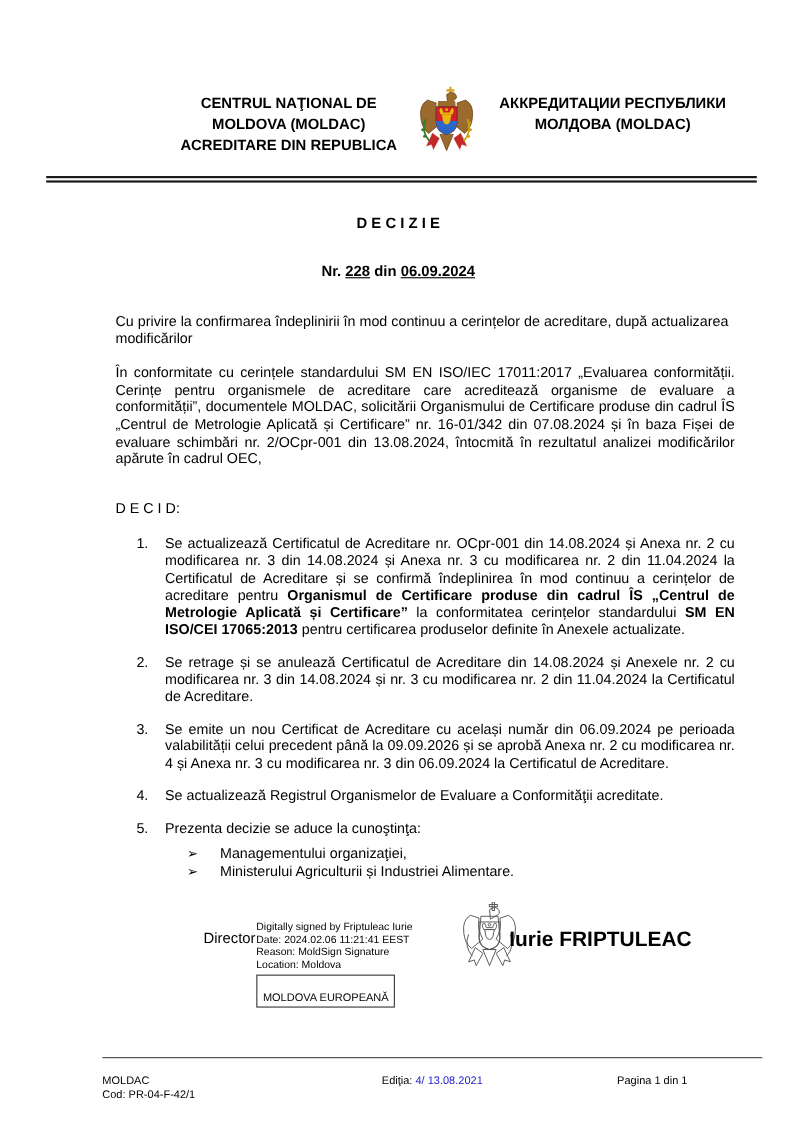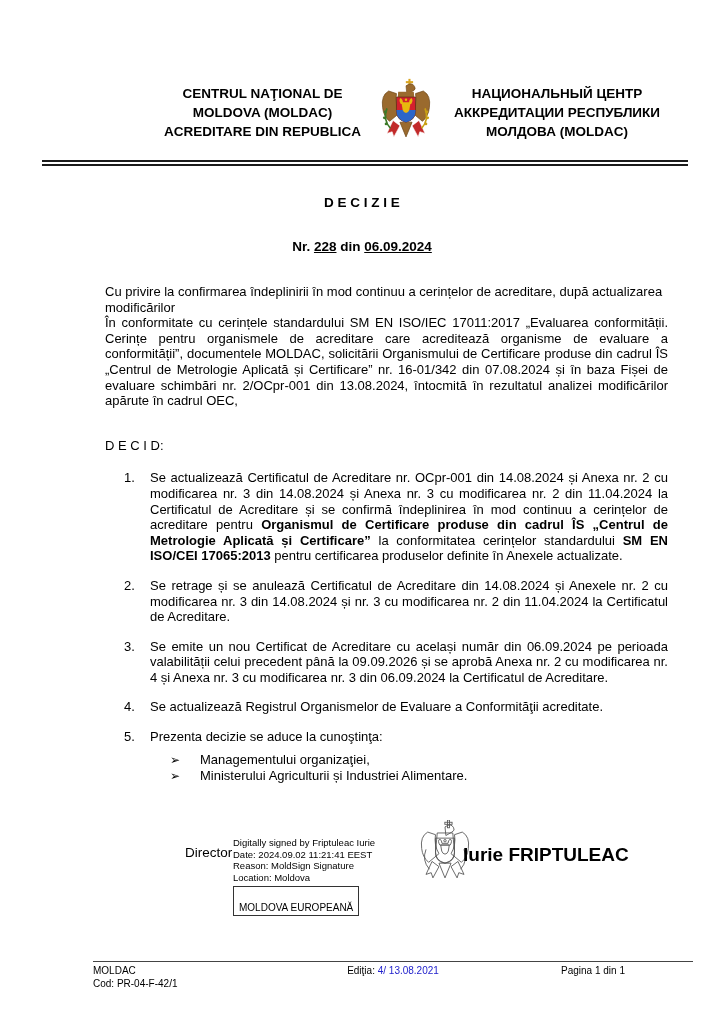--- a/index.html
+++ b/index.html
@@ -16,21 +16,21 @@
   .rule { position:absolute; top:160px; left:42px; width:646px; height:6px;
           border-top:2px solid #1a1a1a; border-bottom:2px solid #1a1a1a; background:#9a9a9a; background-clip:content-box; padding:1px 0; }
 
   
   .doc-title { position:absolute; top:195px; left:0; width:100%; text-align:center; font-weight:bold; font-size:13.5px; }
   .doc-number { position:absolute; top:239px; left:0; width:100%; text-align:center; font-weight:bold; font-size:13.5px; }
   .u { text-decoration:underline; }
 
   
   .content { position:absolute; top:284px; left:105px; width:563px; font-size:13px; line-height:15.6px; }
-  .subject { margin-bottom:0; }
+  .subject { margin-bottom:16px; }
   .preamble { text-align:justify; margin-bottom:29px; }
   .decide-label { margin-bottom:17px; }
   .decision { display:flex; margin-left:19px; margin-bottom:14px; }
   .decision .num { width:26px; flex:0 0 26px; }
   .decision .dtext { flex:1; text-align:justify; }
   .decision.no-just .dtext { text-align:left; }
   .bold { font-weight:bold; }
   .bullets { margin-top:7px; }
   .bullet-row { display:flex; margin-left:20px; line-height:16px; }
   .bullet-row .marker { width:30px; flex:0 0 30px; font-size:12px; }
@@ -38,21 +38,21 @@
   
   .signature { position:absolute; top:818px; left:105px; width:563px; height:105px; }
   .sig-role { position:absolute; left:80px; top:27px; font-weight:normal; font-size:13.5px; }
   .sig-digital { position:absolute; left:128px; top:3px; font-family:Liberation Sans, sans-serif; font-size:9.5px; line-height:11.5px;margin-top:16px; }
   .sig-badge { display:inline-block; margin-top:3px; border:1px solid #333; padding:15px 5px 1px 5px; font-size:10px; }
   .sig-stamp { position:absolute; left:313px; top:2px; width:54px; height:76px; }
   .sig-name { position:absolute; left:358px; top:26px; font-weight:bold; font-size:19px; }
 
   
   .footer { position:absolute; top:961px; left:93px; width:600px; border-top:1px solid #444; font-size:10px; line-height:13px; }
-  .footer-row { display:flex; justify-content:space-between; padding-top:2px; }
+  .footer-row { display:flex; justify-content:space-between; padding-top:2px;margin-top:12px; }
   .footer-left { width:200px; }
   .footer-center { flex:1; text-align:center; }
   .footer-right { width:200px; text-align:center; }
   .edition-value { color:#2222cc; }
 </style>
 </head>
 <body>
 
 <div class="page">
 
@@ -84,21 +84,20 @@
       <circle cx="55" cy="45" r="1.6" fill="#c8a014"></circle>
       <circle cx="53" cy="52" r="1.6" fill="#c8a014"></circle>
       <path d="M19 21 h22 v16 q0 10 -11 13 q-11 -3 -11 -13 z" fill="#d3202e" stroke="#5a2a10" stroke-width="0.8"></path>
       <path d="M19 36 h22 v1 q0 10 -11 13 q-11 -3 -11 -13 z" fill="#2b66c8"></path>
       <path d="M24 29 q-3 -5 0 -7 q2.5 2 2.5 5 h7 q0 -3 2.5 -5 q3 2 0 7 z" fill="#e8b80e"></path>
       <path d="M25 29 h10 l-1.2 7 q-1.3 3.5 -3.8 3.5 q-2.5 0 -3.8 -3.5 z" fill="#e8b80e"></path>
       <circle cx="30" cy="24" r="1.4" fill="#e8b80e"></circle>
     </svg>
 
     <div class="org-block org-ru">
-      <div>НАЦИОНАЛЬНЫЙ ЦЕНТР</div>
       <div>АККРЕДИТАЦИИ РЕСПУБЛИКИ</div>
       <div>МОЛДОВА (MOLDAC)</div>
     </div>
   </div>
 
   <div class="rule"></div>
 
   <div class="doc-title">D E C I Z I E</div>
 
   <div class="doc-number"><span>Nr. </span><span class="u">228</span><span> din </span><span class="u">06.09.2024</span></div>
@@ -148,21 +147,21 @@
       </div>
     </div>
 
   </div>
 
   <div class="signature">
     <div class="sig-role">Director</div>
 
     <div class="sig-digital">
       <div>Digitally signed by Friptuleac Iurie</div>
-      <div>Date: 2024.09.02 11:21:41 EEST</div>
+      <div>Date: 2024.02.06 11:21:41 EEST</div>
       <div>Reason: MoldSign Signature</div>
       <div>Location: Moldova</div>
       <span class="sig-badge">MOLDOVA EUROPEANĂ</span>
     </div>
 
     <svg class="sig-stamp" viewBox="0 0 60 88" xmlns="http://www.w3.org/2000/svg" fill="none" stroke="#555" stroke-width="1">
       <rect x="32.8" y="0" width="2.4" height="9"></rect>
       <rect x="29.8" y="2.6" width="8.4" height="2.4"></rect>
       <path d="M30 8 q7 -5 10 1 q2 3 -2 5 l-7 4 z"></path>
       <path d="M10 14 q-9 5 -7 19 q1 10 8 16 l12 -10 q-6 -10 -4 -22 z"></path>

